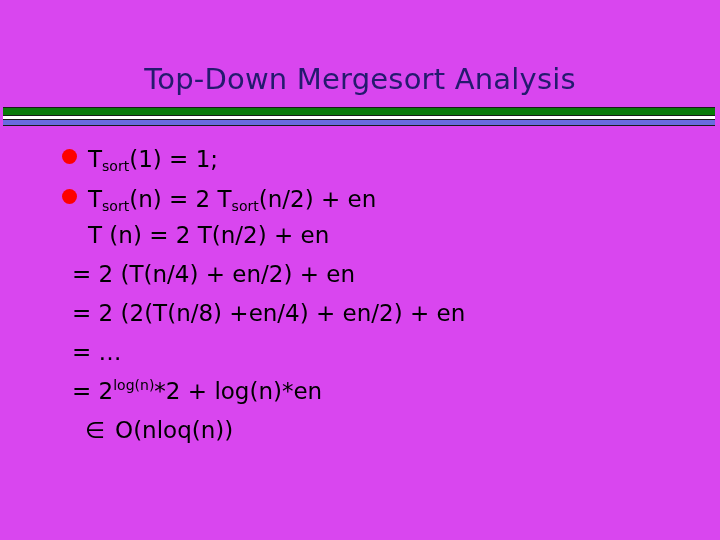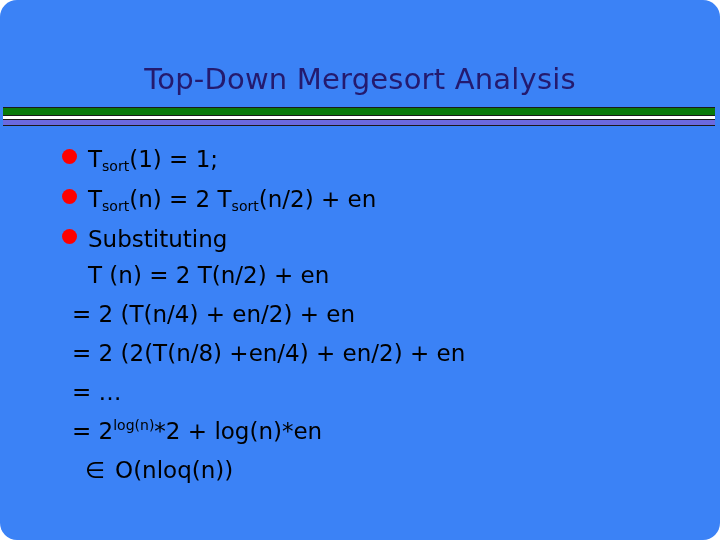--- a/index.html
+++ b/index.html
@@ -13,22 +13,21 @@
     font-family: "DejaVu Sans", sans-serif;
     overflow: hidden;
     position: relative;
   }
 
   .slide {
     position: absolute;
     left: 0; top: 0;
     width: 720px;
     height: 540px;
-    background: #3b82f6;
-    border-radius: 17px;
+    background: #d946ef;
   }
 
   
   .slide-title {
     position: absolute;
     left: 0;
     top: 62px;
     width: 720px;
     text-align: center;
     color: #241a6e;
@@ -145,24 +144,20 @@
     <div class="bullet-row">
       <span class="bullet-dot"></span>
       <span class="bullet-text"><span>T</span><span class="sub">sort</span><span>(1) = 1;</span></span>
     </div>
 
     <div class="bullet-row">
       <span class="bullet-dot"></span>
       <span class="bullet-text"><span>T</span><span class="sub">sort</span><span>(n) = 2 T</span><span class="sub">sort</span><span>(n/2) + en</span></span>
     </div>
 
-    <div class="bullet-row">
-      <span class="bullet-dot"></span>
-      <span class="bullet-text">Substituting</span>
-    </div>
 
     <div class="deriv-line ind-0">T (n) = 2 T(n/2) + en</div>
 
     <div class="deriv-line ind-1">= 2 (T(n/4) + en/2) + en</div>
 
     <div class="deriv-line ind-1">= 2 (2(T(n/8) +en/4) + en/2) + en</div>
 
     <div class="deriv-line ind-1">= …</div>
 
     <div class="deriv-line ind-1"><span>= 2</span><span class="sup">log(n)</span><span>*2 + log(n)*en</span></div>

